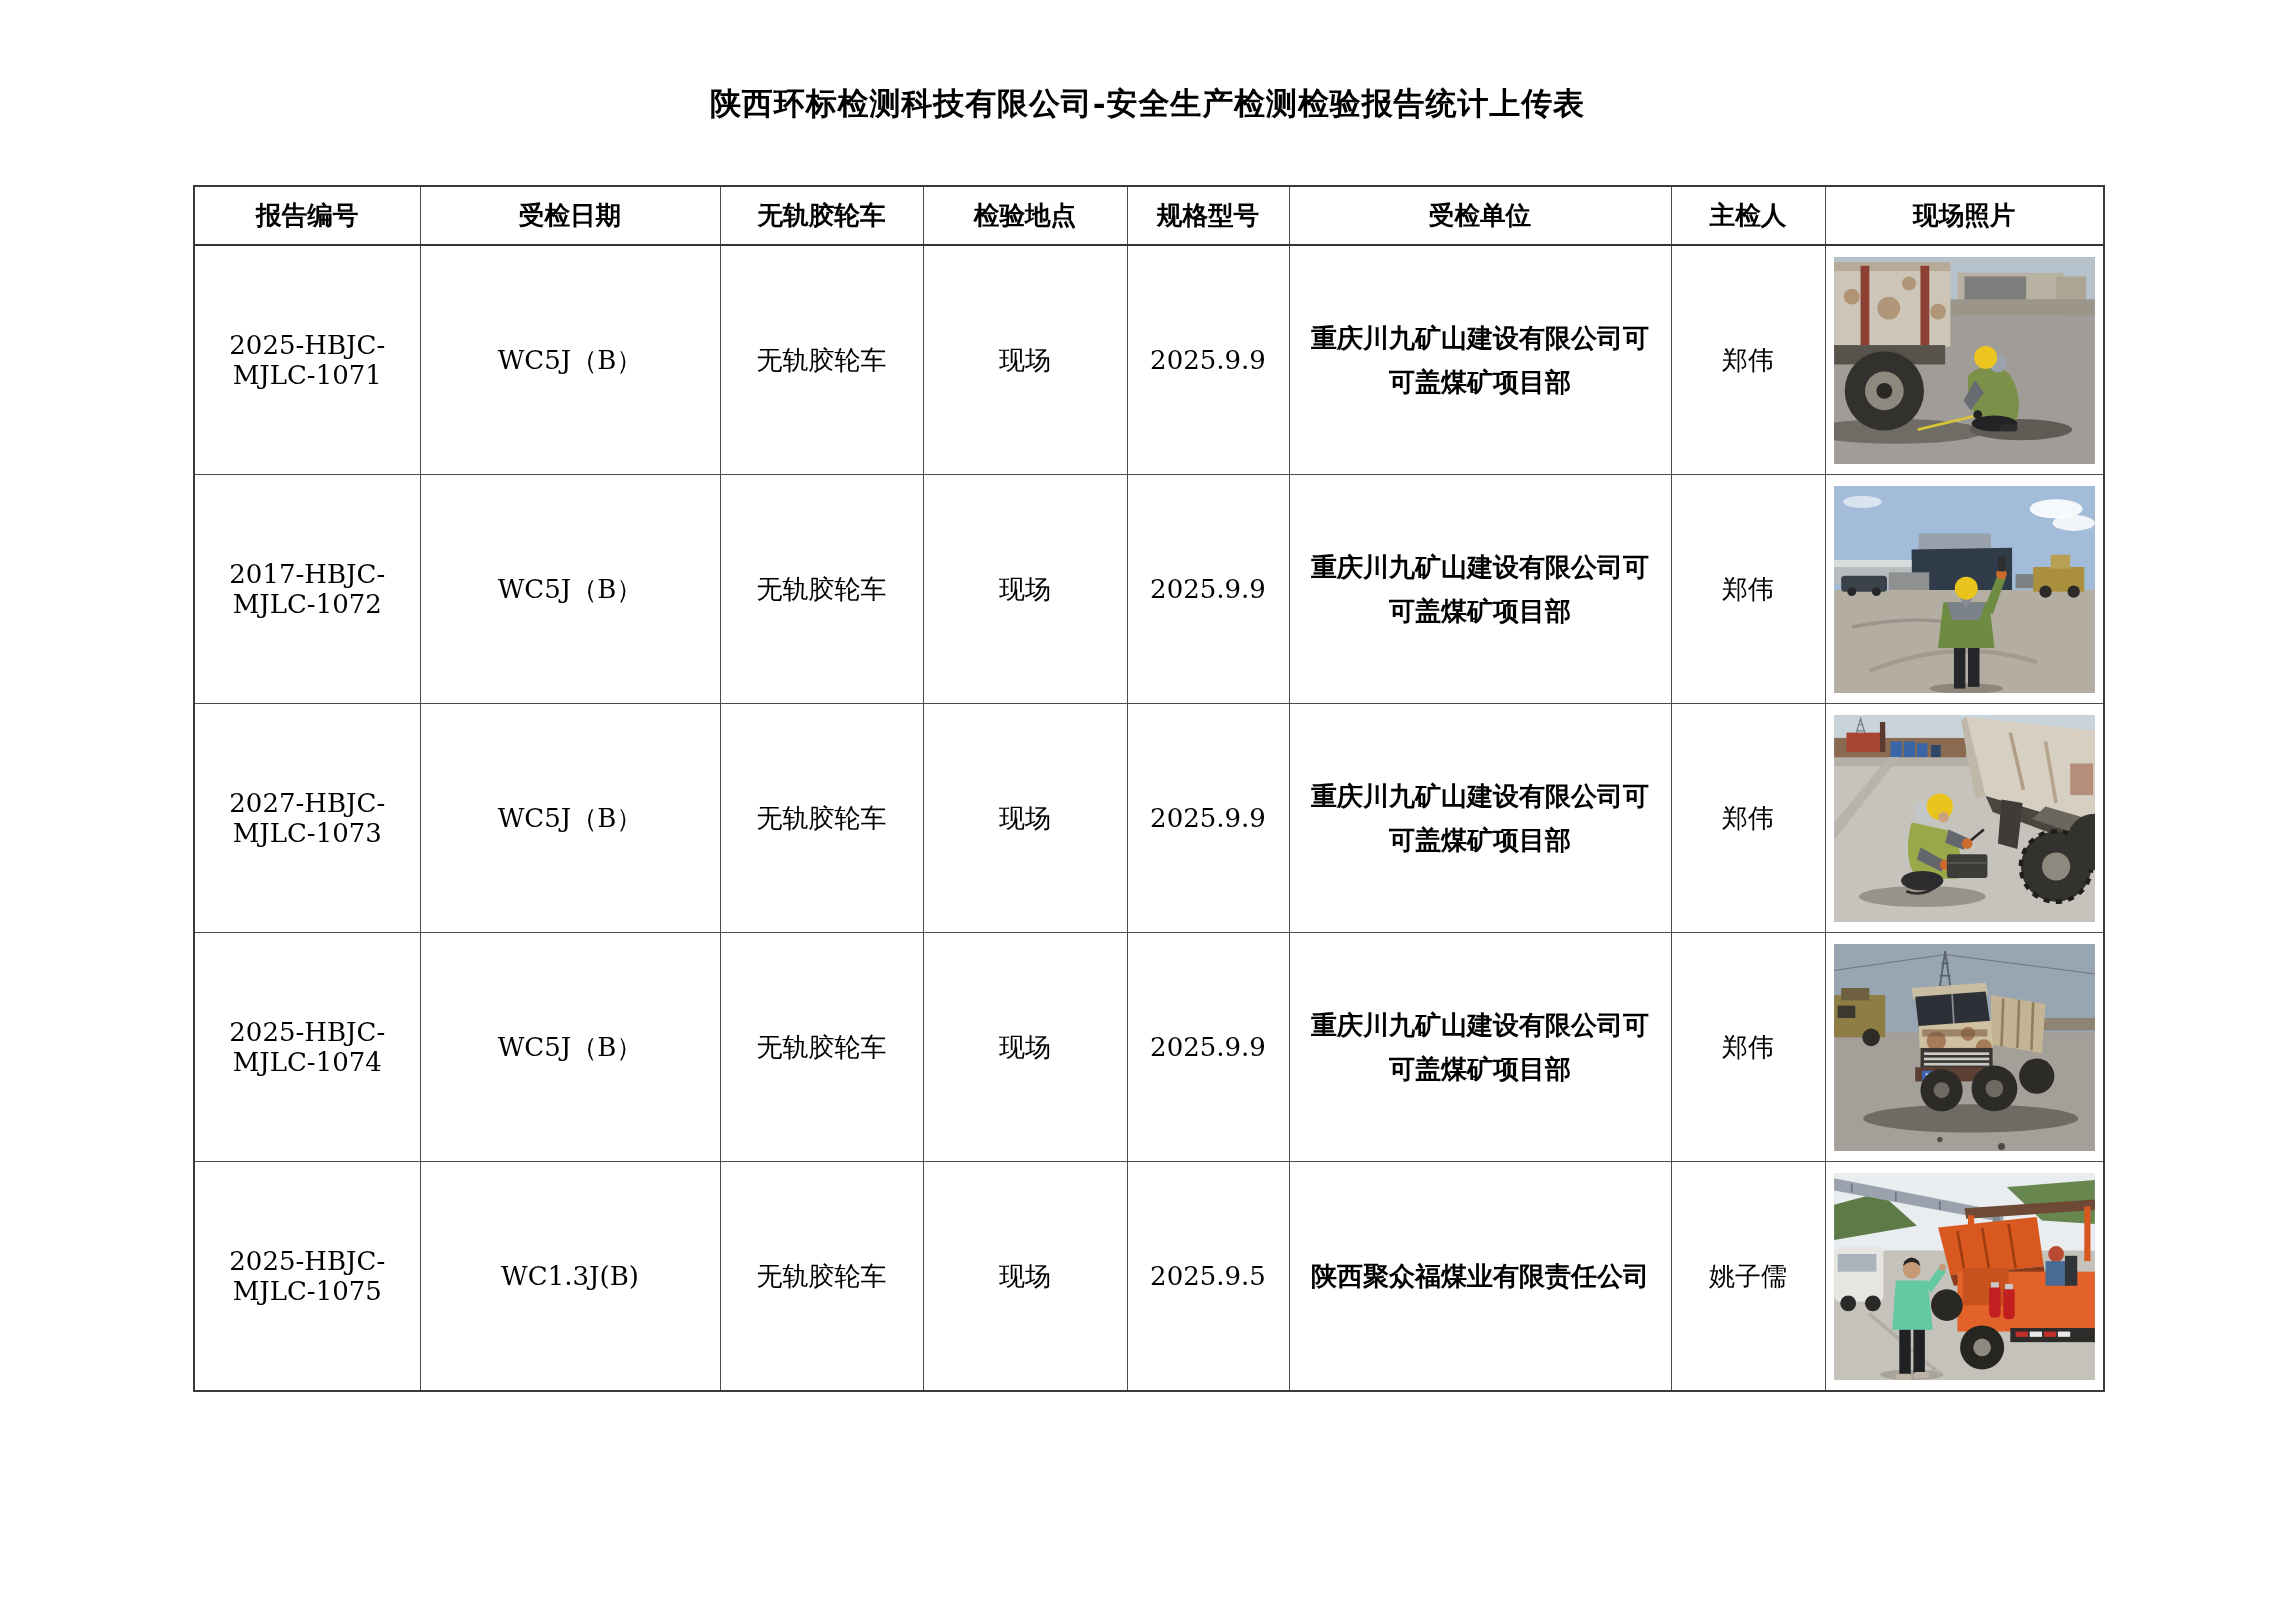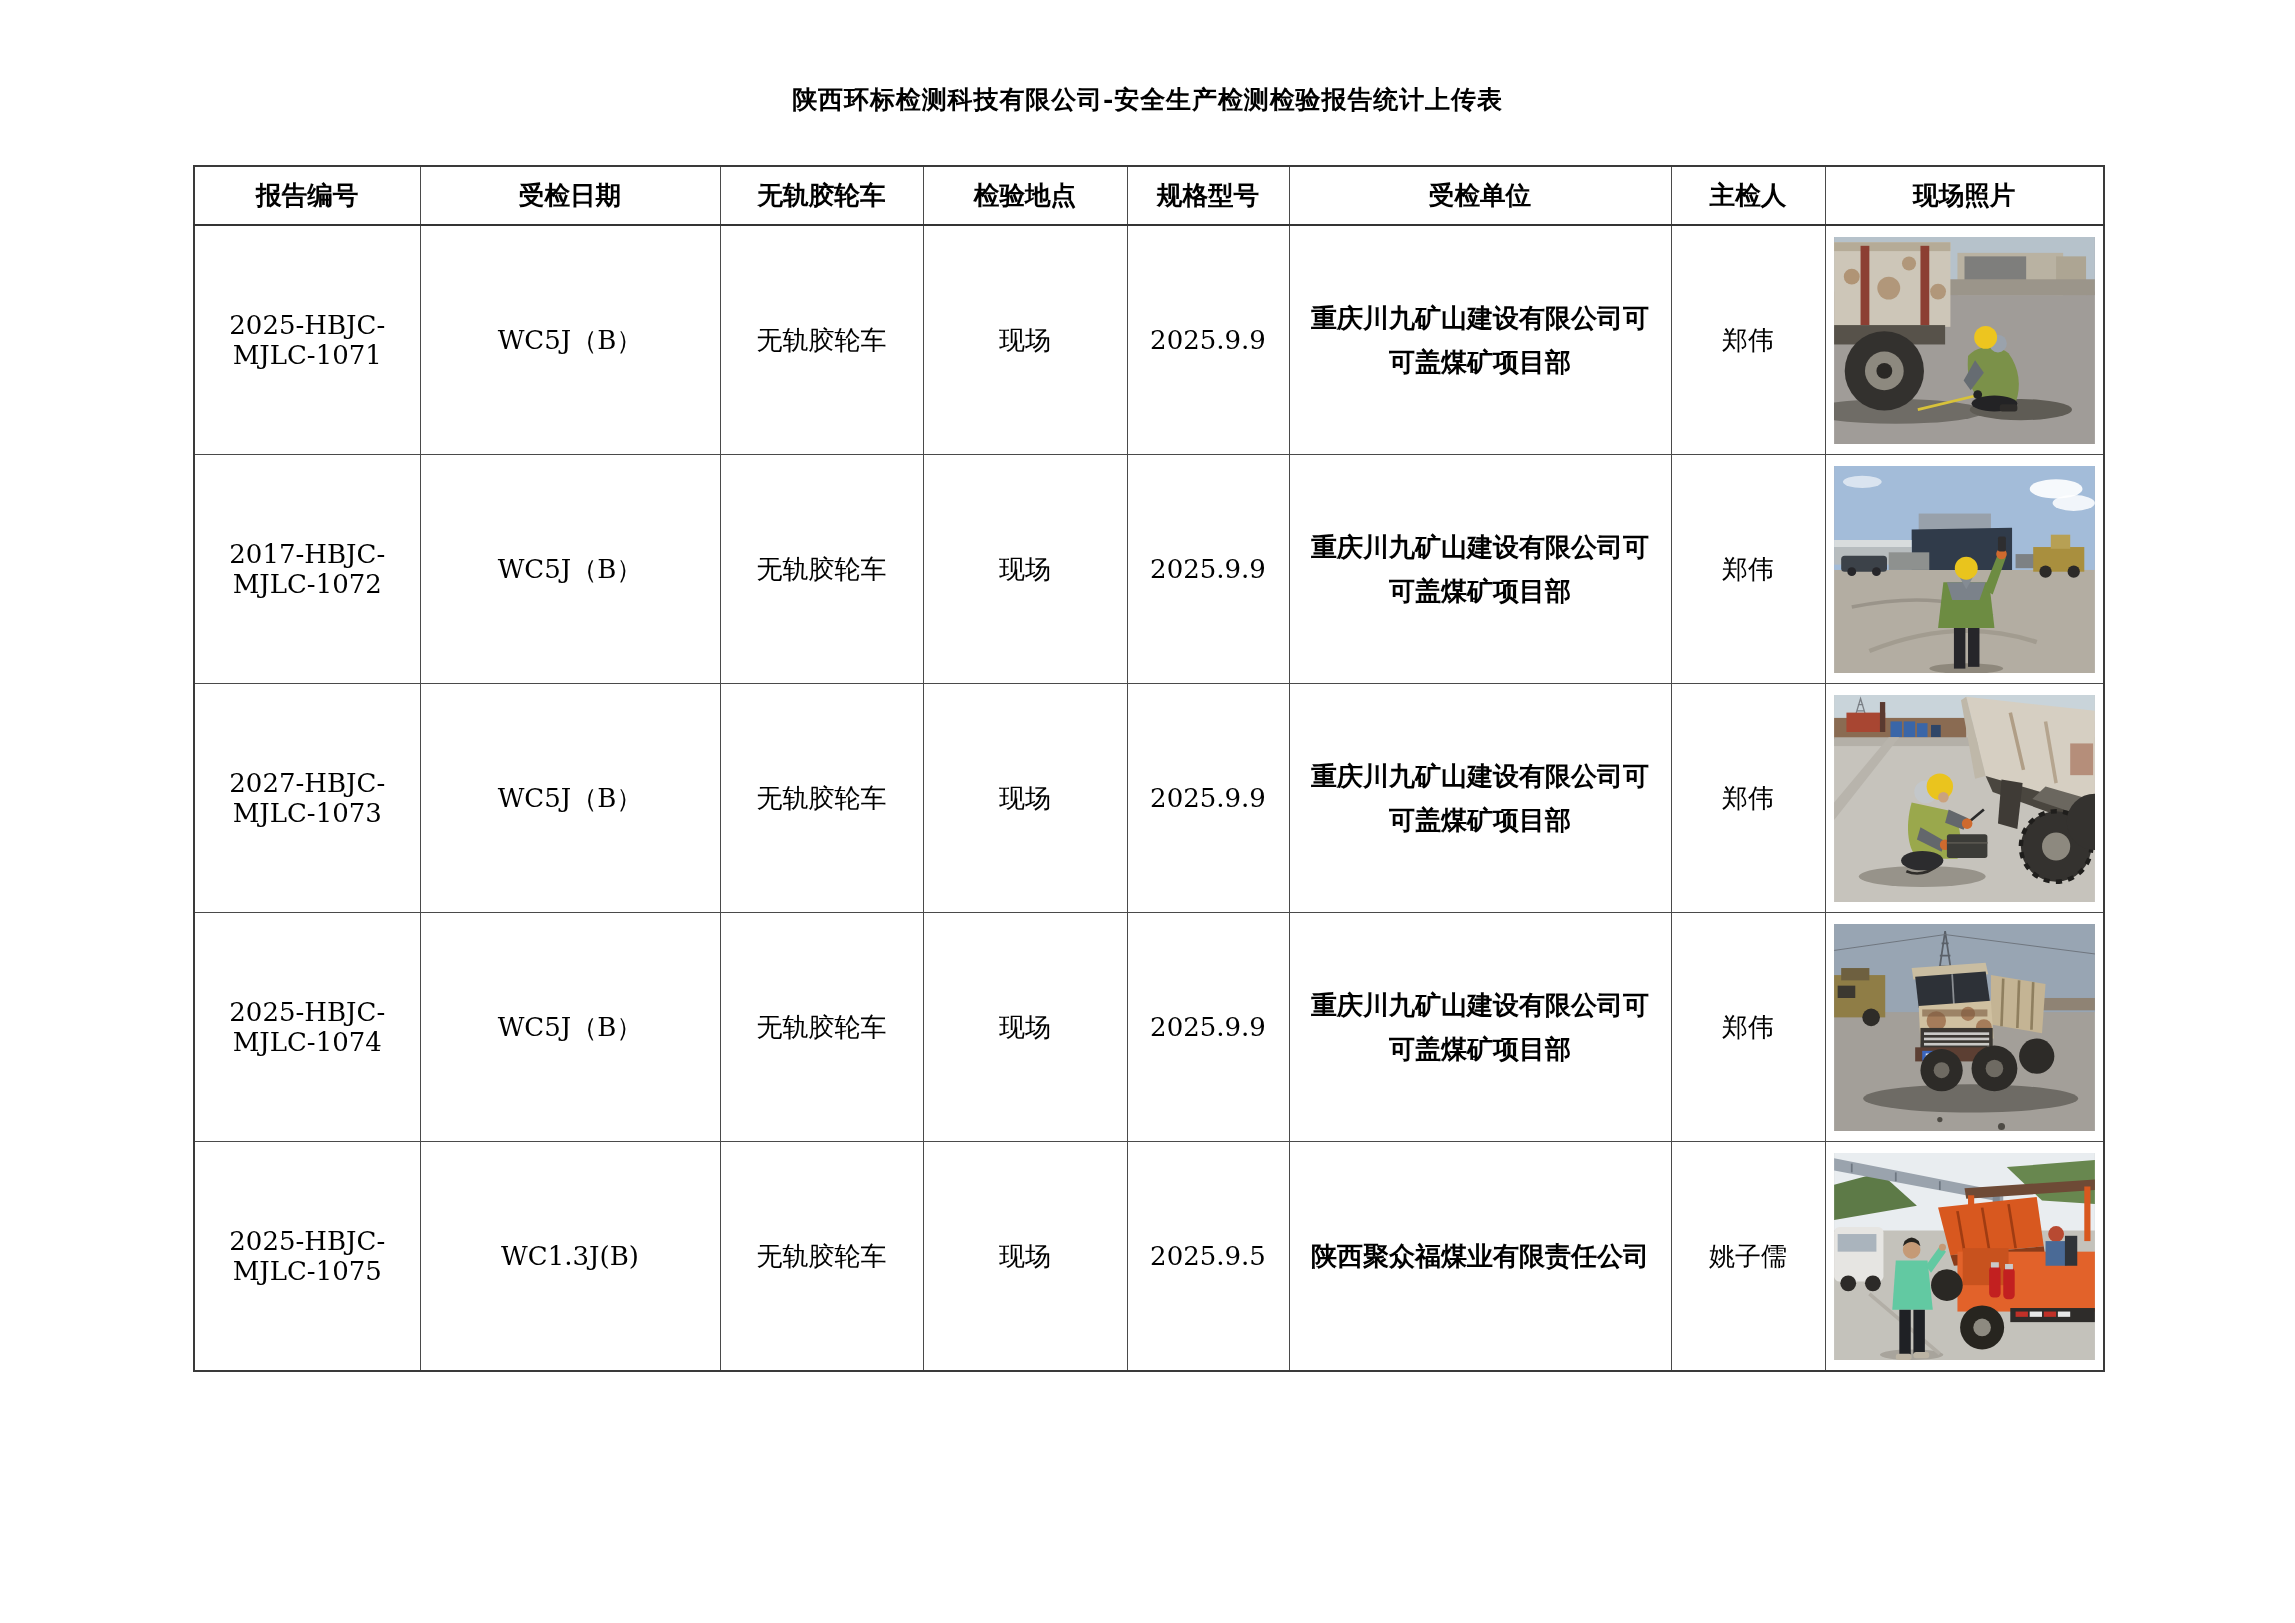--- a/index.html
+++ b/index.html
@@ -13,29 +13,29 @@
     position: relative;
     font-family: "DejaVu Serif", "Liberation Serif", serif;
     color: #000000;
   }
   .page-title {
     position: absolute;
     left: 0;
     top: 83px;
     width: 2295px;
     text-align: center;
-    font-size: 25px;
+    font-size: 31px;
     font-weight: bold;
     letter-spacing: 0.9px;
     margin: 0;
   }
   table.report-table {
     position: absolute;
     left: 193px;
-    top: 165px;
+    top: 185px;
     border-collapse: collapse;
     table-layout: fixed;
     border: 2.6px solid #3a3a3a;
   }
   .report-table th, .report-table td {
     border: 1.8px solid #4a4a4a;
     text-align: center;
     vertical-align: middle;
     overflow: hidden;
     padding: 0;

